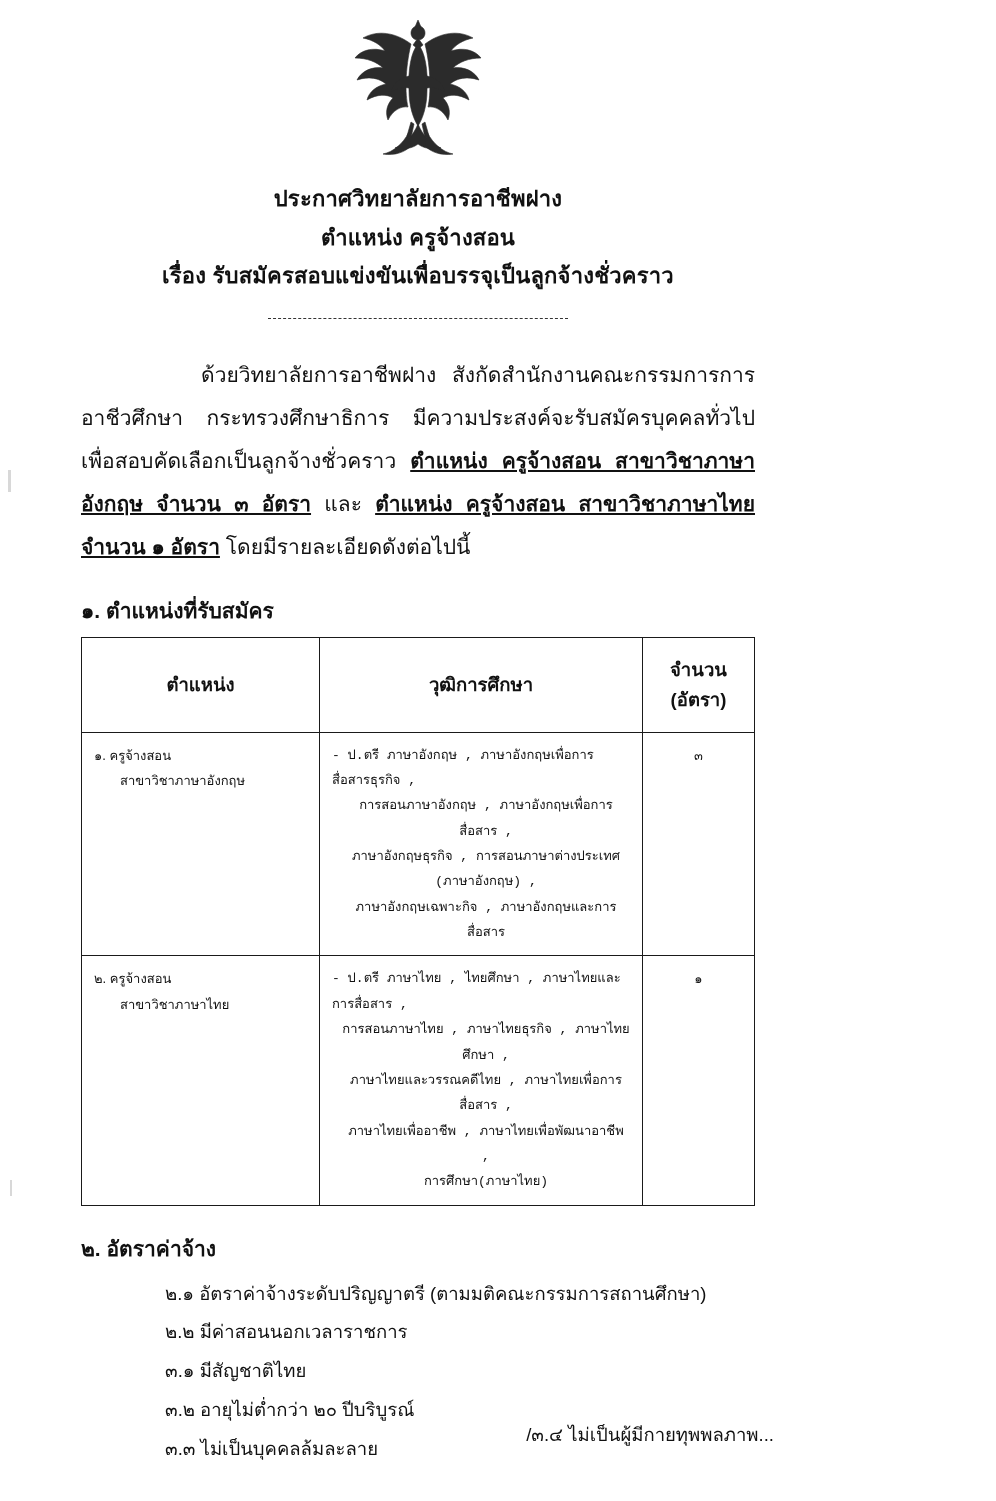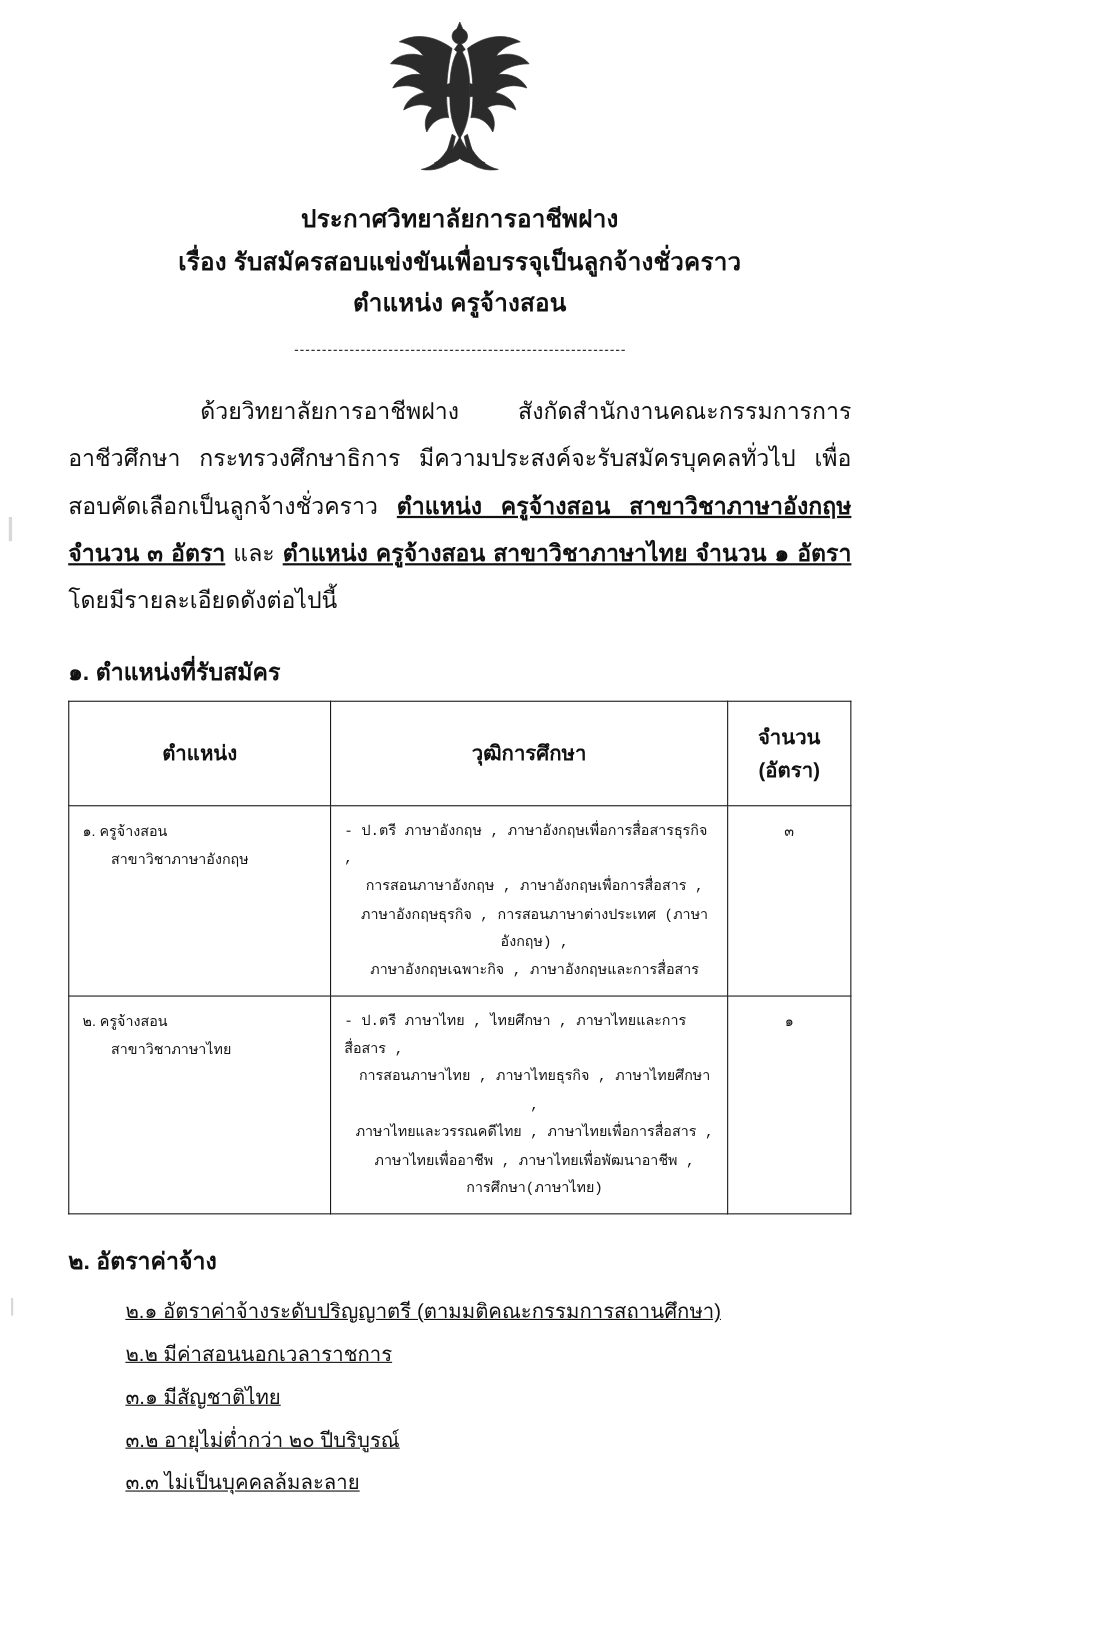--- a/index.html
+++ b/index.html
@@ -13,21 +13,21 @@
     font-family: "Liberation Sans", sans-serif;
     color: #111111;
     position: relative;
     overflow: hidden;
   }
   .page {
     position: relative;
     width: 836px;
     height: 1501px;
     box-sizing: border-box;
-    padding: 0 62px;
+    padding: 0 81px;
   }
 
   
   .emblem-wrap {
     text-align: center;
     padding-top: 14px;
     height: 160px;
   }
   .emblem {
     display: inline-block;
@@ -121,22 +121,21 @@
   td.num {
     text-align: center;
     vertical-align: middle;
     font-size: 18px;
   }
 
   
   .sub-list {
     font-size: 18.5px;
     line-height: 2.1;
-    margin-left: 52px;
-    text-decoration: underline;
+    margin-left: 84px;
   }
   .sub-list div { white-space: nowrap; }
 
   
   .footer-note {
     position: absolute;
     right: 62px;
     bottom: 52px;
     font-size: 18.5px;
   }
@@ -185,22 +184,22 @@
 
           <path d="M68 108 l-4 14 l4 2 l3 -14 z"></path>
           <path d="M82 108 l4 14 l-4 2 l-3 -14 z"></path>
         </g>
       </svg>
     </span>
   </div>
 
   <div class="title-block">
     <div class="title-line">ประกาศวิทยาลัยการอาชีพฝาง</div>
+    <div class="title-line">ตำแหน่ง ครูจ้างสอน</div>
     <div class="title-line">เรื่อง  รับสมัครสอบแข่งขันเพื่อบรรจุเป็นลูกจ้างชั่วคราว</div>
-    <div class="title-line">ตำแหน่ง ครูจ้างสอน</div>
     <div class="rule"></div>
   </div>
 
   <p class="intro">
     <span class="indent"></span><span>ด้วยวิทยาลัยการอาชีพฝาง  สังกัดสำนักงานคณะกรรมการการอาชีวศึกษา  กระทรวงศึกษาธิการ   มีความประสงค์จะรับสมัครบุคคลทั่วไป  เพื่อสอบคัดเลือกเป็นลูกจ้างชั่วคราว </span><span class="u-bold">ตำแหน่ง ครูจ้างสอน สาขาวิชาภาษาอังกฤษ จำนวน  ๓  อัตรา</span><span>  และ  </span><span class="u-bold">ตำแหน่ง ครูจ้างสอน สาขาวิชาภาษาไทย  จำนวน  ๑  อัตรา</span><span>  โดยมีรายละเอียดดังต่อไปนี้</span>
   </p>
 
   <div class="section-head">๑. ตำแหน่งที่รับสมัคร</div>
 
   <table class="jobs">
@@ -255,14 +254,15 @@
     <div>๒.๑ อัตราค่าจ้างระดับปริญญาตรี (ตามมติคณะกรรมการสถานศึกษา)</div>
     <div>๒.๒ มีค่าสอนนอกเวลาราชการ</div>
   </div>
 
   <div class="sub-list">
     <div>๓.๑ มีสัญชาติไทย</div>
     <div>๓.๒ อายุไม่ต่ำกว่า ๒๐  ปีบริบูรณ์</div>
     <div>๓.๓ ไม่เป็นบุคคลล้มละลาย</div>
   </div>
 
+  <div class="footer-note">/๓.๔ ไม่เป็นผู้มีกายทุพพลภาพ...</div>
 
 </div>
 
 </body></html>

